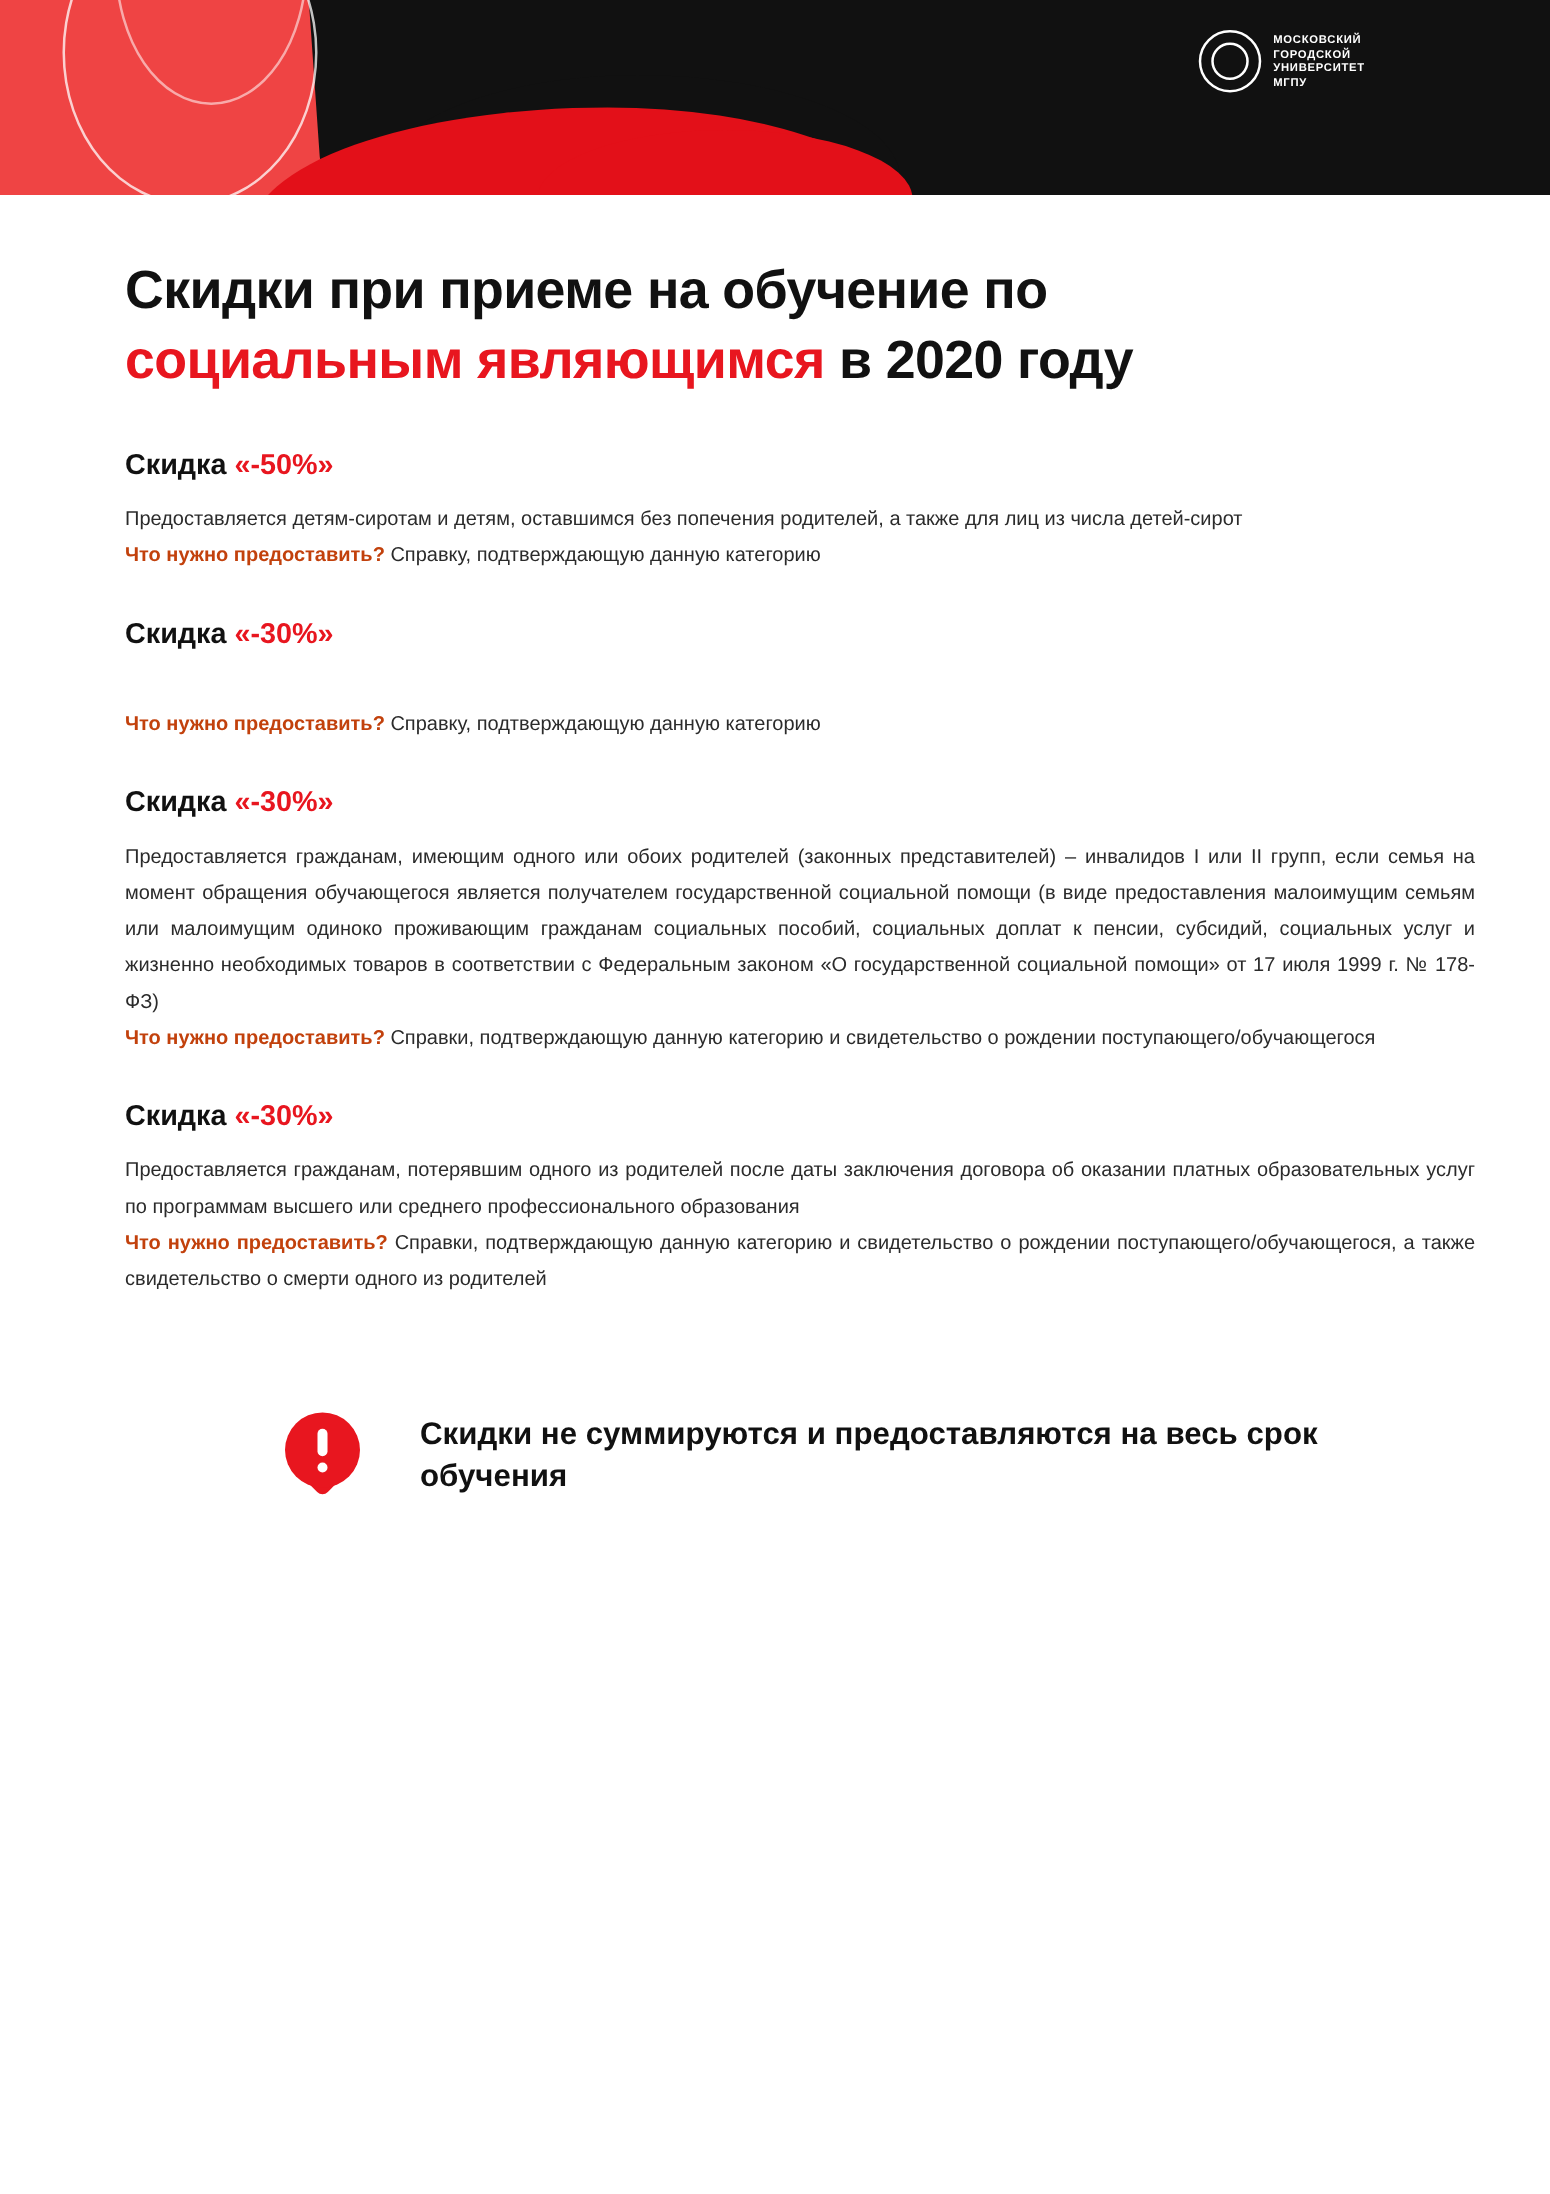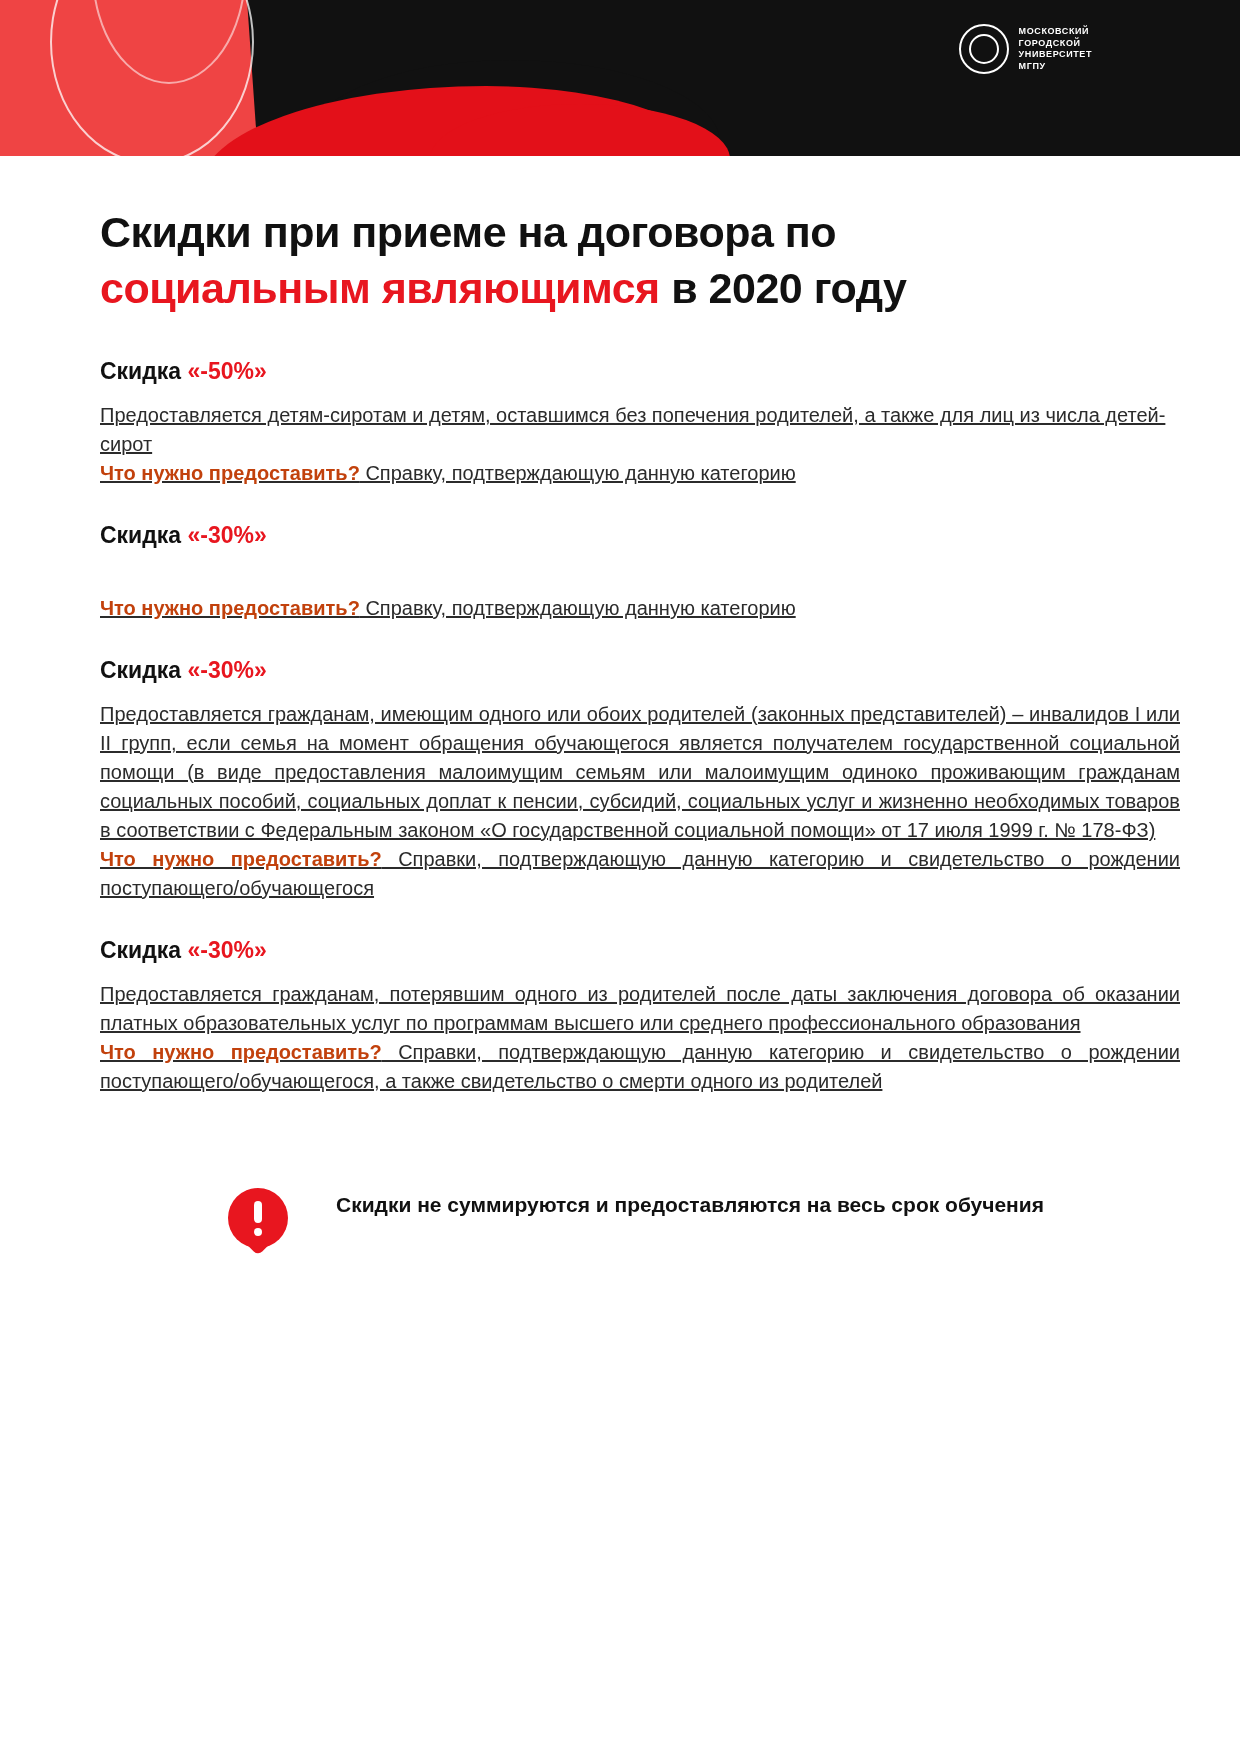--- a/index.html
+++ b/index.html
@@ -155,27 +155,26 @@
     font-weight: bold;
     color: #111111;
     margin-bottom: 16px;
     margin-top: 32px;
   }
   .section-head .pct {
     color: #e8161f;
   }
 
   .body-text {
-    font-size: 20px;
+    font-size: 16px;
     line-height: 29px;
     color: #2b2b2b;
     text-align: justify;
     text-justify: inter-word;
     font-weight: normal;
-    text-decoration: underline;
   }
   .body-text.no-just { text-align: left; }
   .req {
     font-weight: bold;
     color: #c2410c;
   }
 
   
   .note {
     margin-top: 92px;
@@ -224,21 +223,21 @@
     top: 40px;
     left: 26px;
     width: 8px;
     height: 8px;
     background: #ffffff;
     border-radius: 50%;
     z-index: 2;
   }
   .note-text {
     margin-left: 48px;
-    font-size: 21px;
+    font-size: 25px;
     line-height: 34px;
     font-weight: bold;
     color: #111111;
     max-width: 790px;
   }
 </style>
 </head>
 <body>
 
 <div class="header">
@@ -257,21 +256,21 @@
       <div>университет</div>
       <div>МГПУ</div>
     </div>
   </div>
 </div>
 
 <div class="content">
   <div class="inner">
 
     <h1 class="page-title">
-      <span>Скидки при приеме на договора по </span><span class="accent">социальным являющимся</span><span> в 2020 году</span>
+      <span>Скидки при приеме на обучение по </span><span class="accent">социальным являющимся</span><span> в 2020 году</span>
     </h1>
 
     <div class="section first">
       <div class="section-head">
         <span>Скидка </span><span class="pct">«-50%»</span>
       </div>
       <div class="body-text no-just">
         <span>Предоставляется детям-сиротам и детям, оставшимся без попечения родителей, а также для лиц из числа детей-сирот</span><br>
         <span class="req">Что нужно предоставить?</span><span> Справку, подтверждающую данную категорию</span>
       </div>

